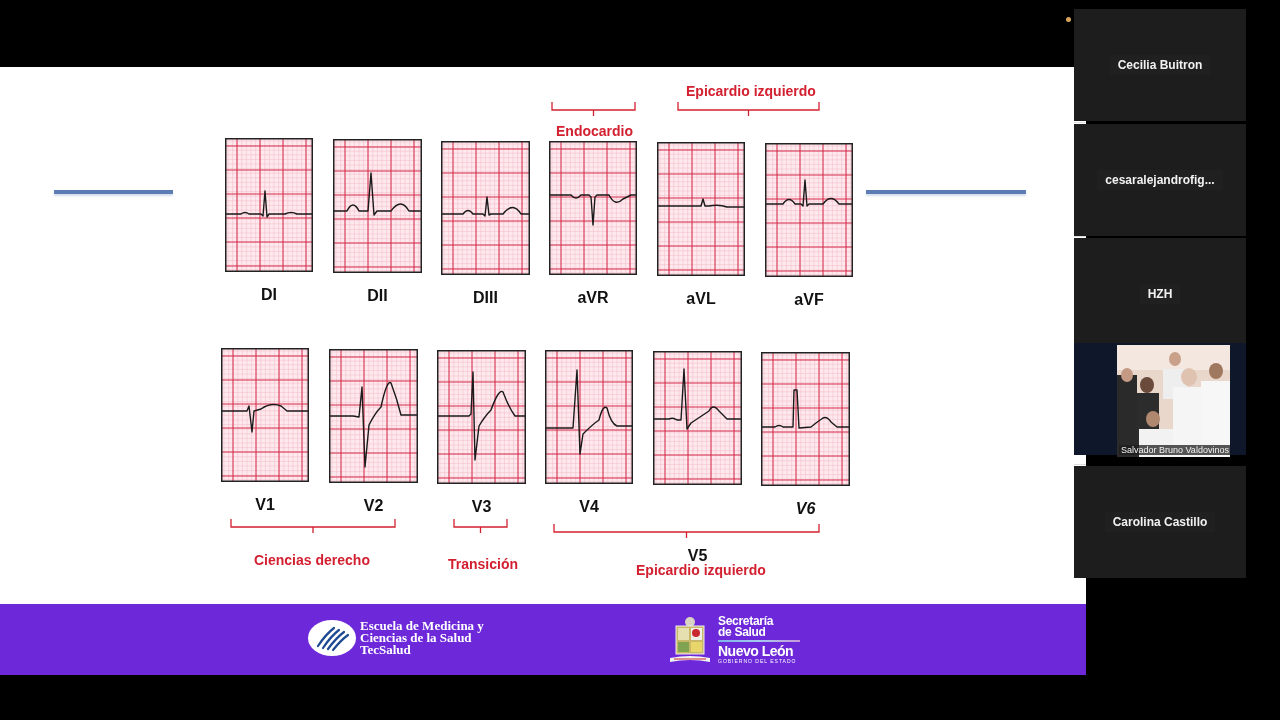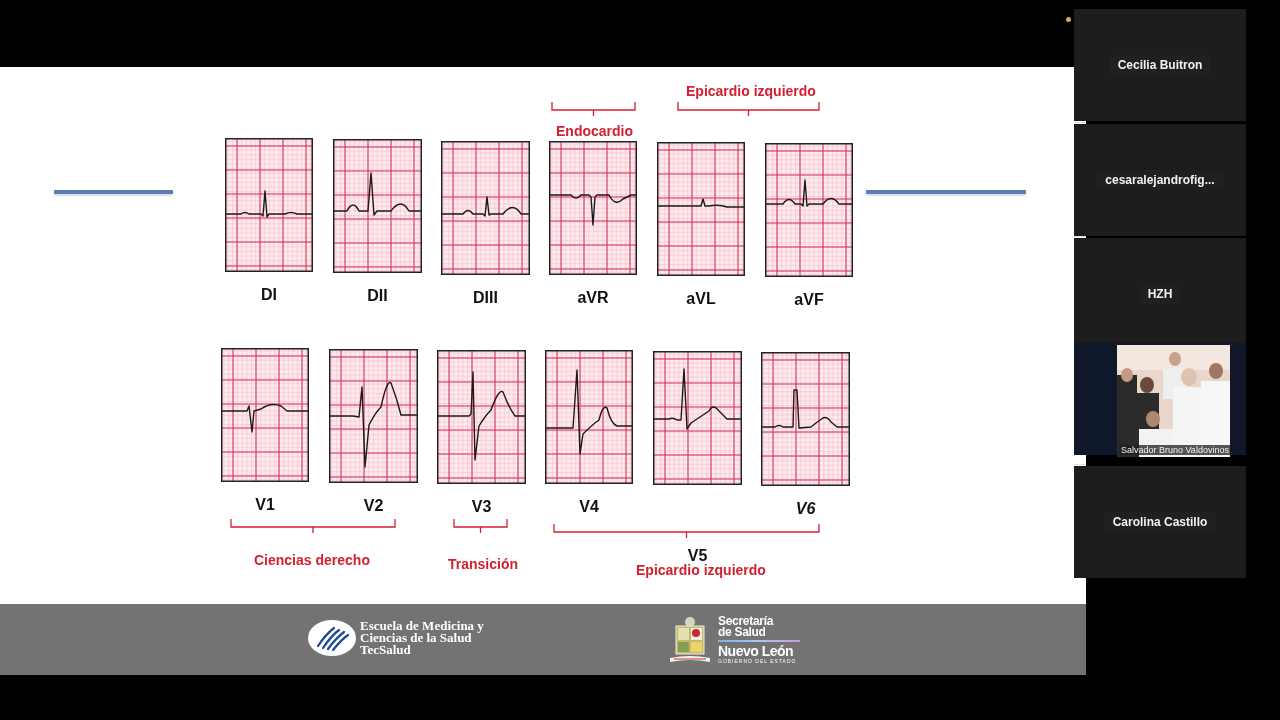--- a/index.html
+++ b/index.html
@@ -14,21 +14,21 @@
 
   .lead { position: absolute; }
   .lead svg { display: block; }
   .lead-label { position: absolute; width: 100px; text-align: center; font-weight: bold; font-size: 16px; color: #111; }
 
   .group-label { position: absolute; font-weight: bold; font-size: 14px; color: #d32030; white-space: nowrap; }
   .bracket { position: absolute; }
   .bracket svg { display: block; overflow: visible; }
 
   
-  .footer { position: absolute; left: 0; top: 537px; width: 1086px; height: 71px; background: #737373; }
+  .footer { position: absolute; left: 0; top: 537px; width: 1086px; height: 71px; background: #6d28d9; }
   .logo-tec { position: absolute; left: 308px; top: 16px; display: flex; align-items: center; }
   .tec-emblem { width: 48px; height: 36px; border-radius: 50%; background: #fff; position: relative; overflow: hidden; }
   .tec-text { margin-left: 4px; color: #fff; font-family: "Liberation Serif", serif; font-weight: bold; font-size: 13px; line-height: 12px; }
   .logo-nl { position: absolute; left: 668px; top: 12px; display: flex; align-items: center; }
   .nl-shield { width: 44px; height: 48px; position: relative; }
   .nl-text { margin-left: 6px; color: #fff; font-family: "Liberation Sans", sans-serif; }
   .nl-l1, .nl-l2 { font-size: 12px; line-height: 11px; font-weight: bold; letter-spacing: -0.3px; }
   .nl-bar { height: 2px; width: 82px; margin: 2px 0; background: linear-gradient(90deg,#7db1e8,#a5c9f0,#c69ad8); }
   .nl-l3 { font-size: 14px; font-weight: 900; line-height: 14px; letter-spacing: -0.5px; }
   .nl-l4 { font-size: 5px; letter-spacing: 1px; line-height: 6px; }

